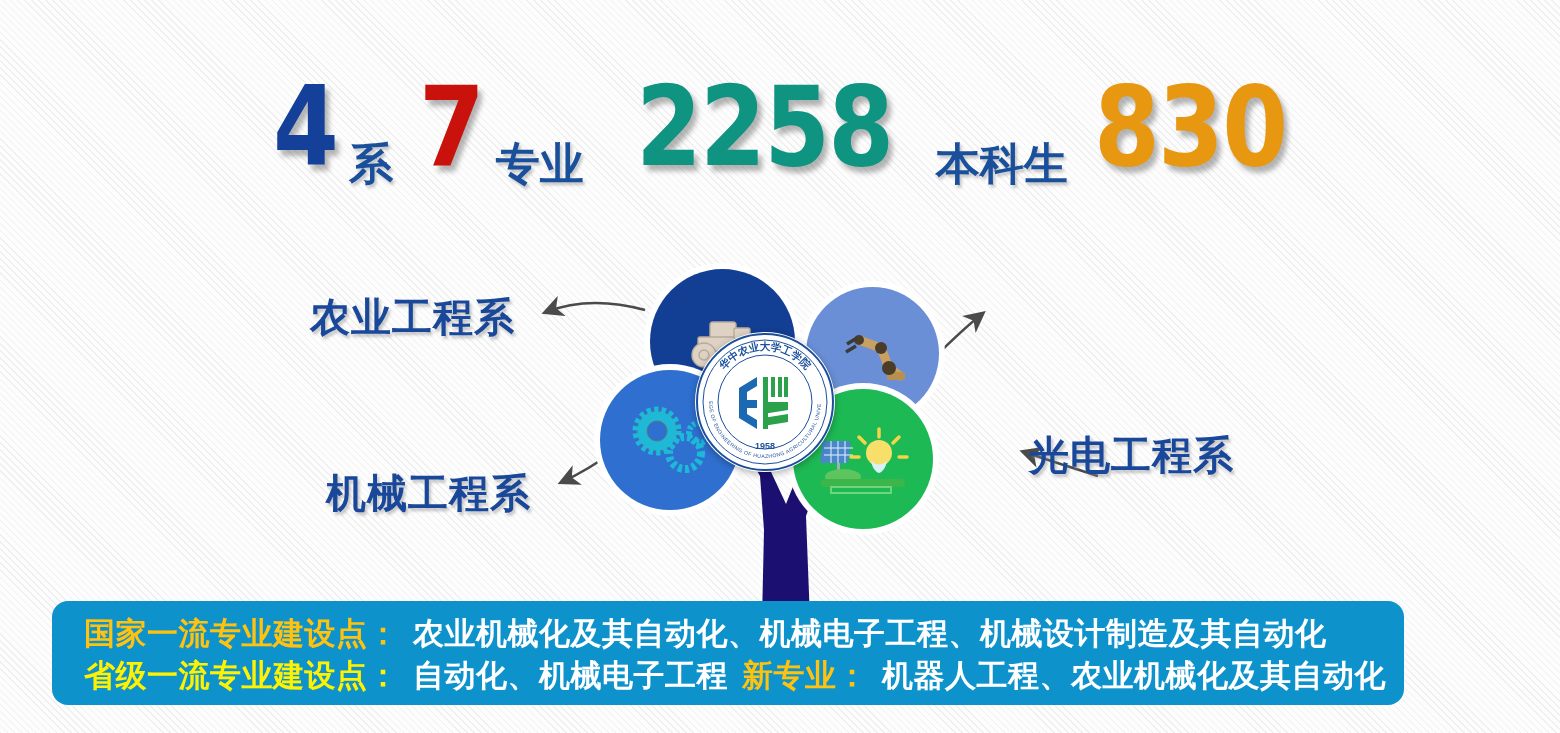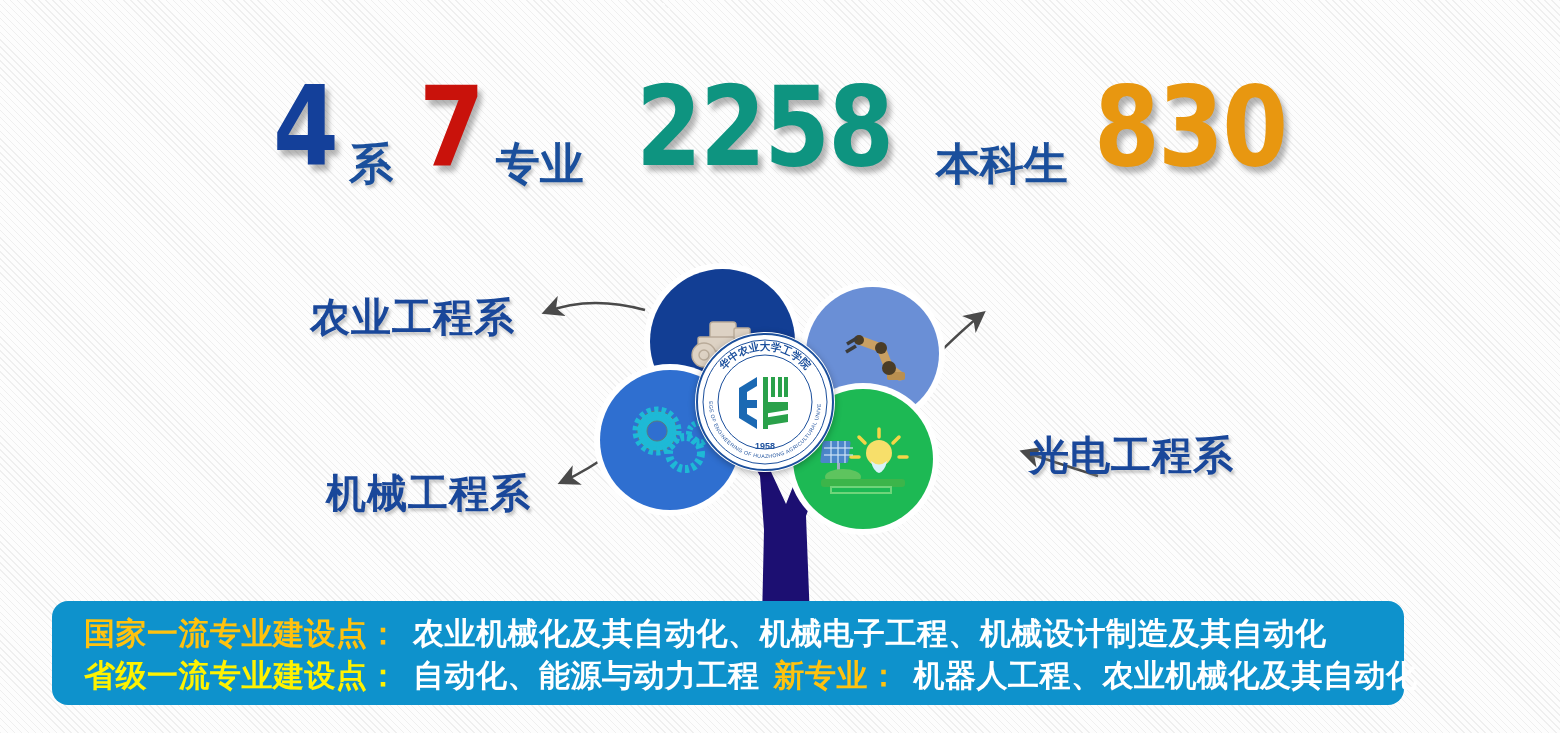--- a/index.html
+++ b/index.html
@@ -254,17 +254,17 @@
 
   <div class="dept" id="lbl-agri">农业工程系</div>
   <div class="dept" id="lbl-opto">光电工程系</div>
   <div class="dept" id="lbl-mech">机械工程系</div>
 
   <div class="banner">
     <div class="bline">
       <span class="k1">国家一流专业建设点：</span><span class="gap"></span><span>农业机械化及其自动化、机械电子工程、机械设计制造及其自动化</span>
     </div>
     <div class="bline">
-      <span class="k2">省级一流专业建设点：</span><span class="gap"></span><span>自动化、能源与动力工程</span><span class="gap"></span><span class="k3">新专业：</span><span class="gap"></span><span>机器人工程、农业机械化及其自动化</span>
+      <span class="k2">省级一流专业建设点：</span><span class="gap"></span><span>自动化、机械电子工程</span><span class="gap"></span><span class="k3">新专业：</span><span class="gap"></span><span>机器人工程、农业机械化及其自动化</span>
     </div>
   </div>
 
 </div>
 
 </body></html>

